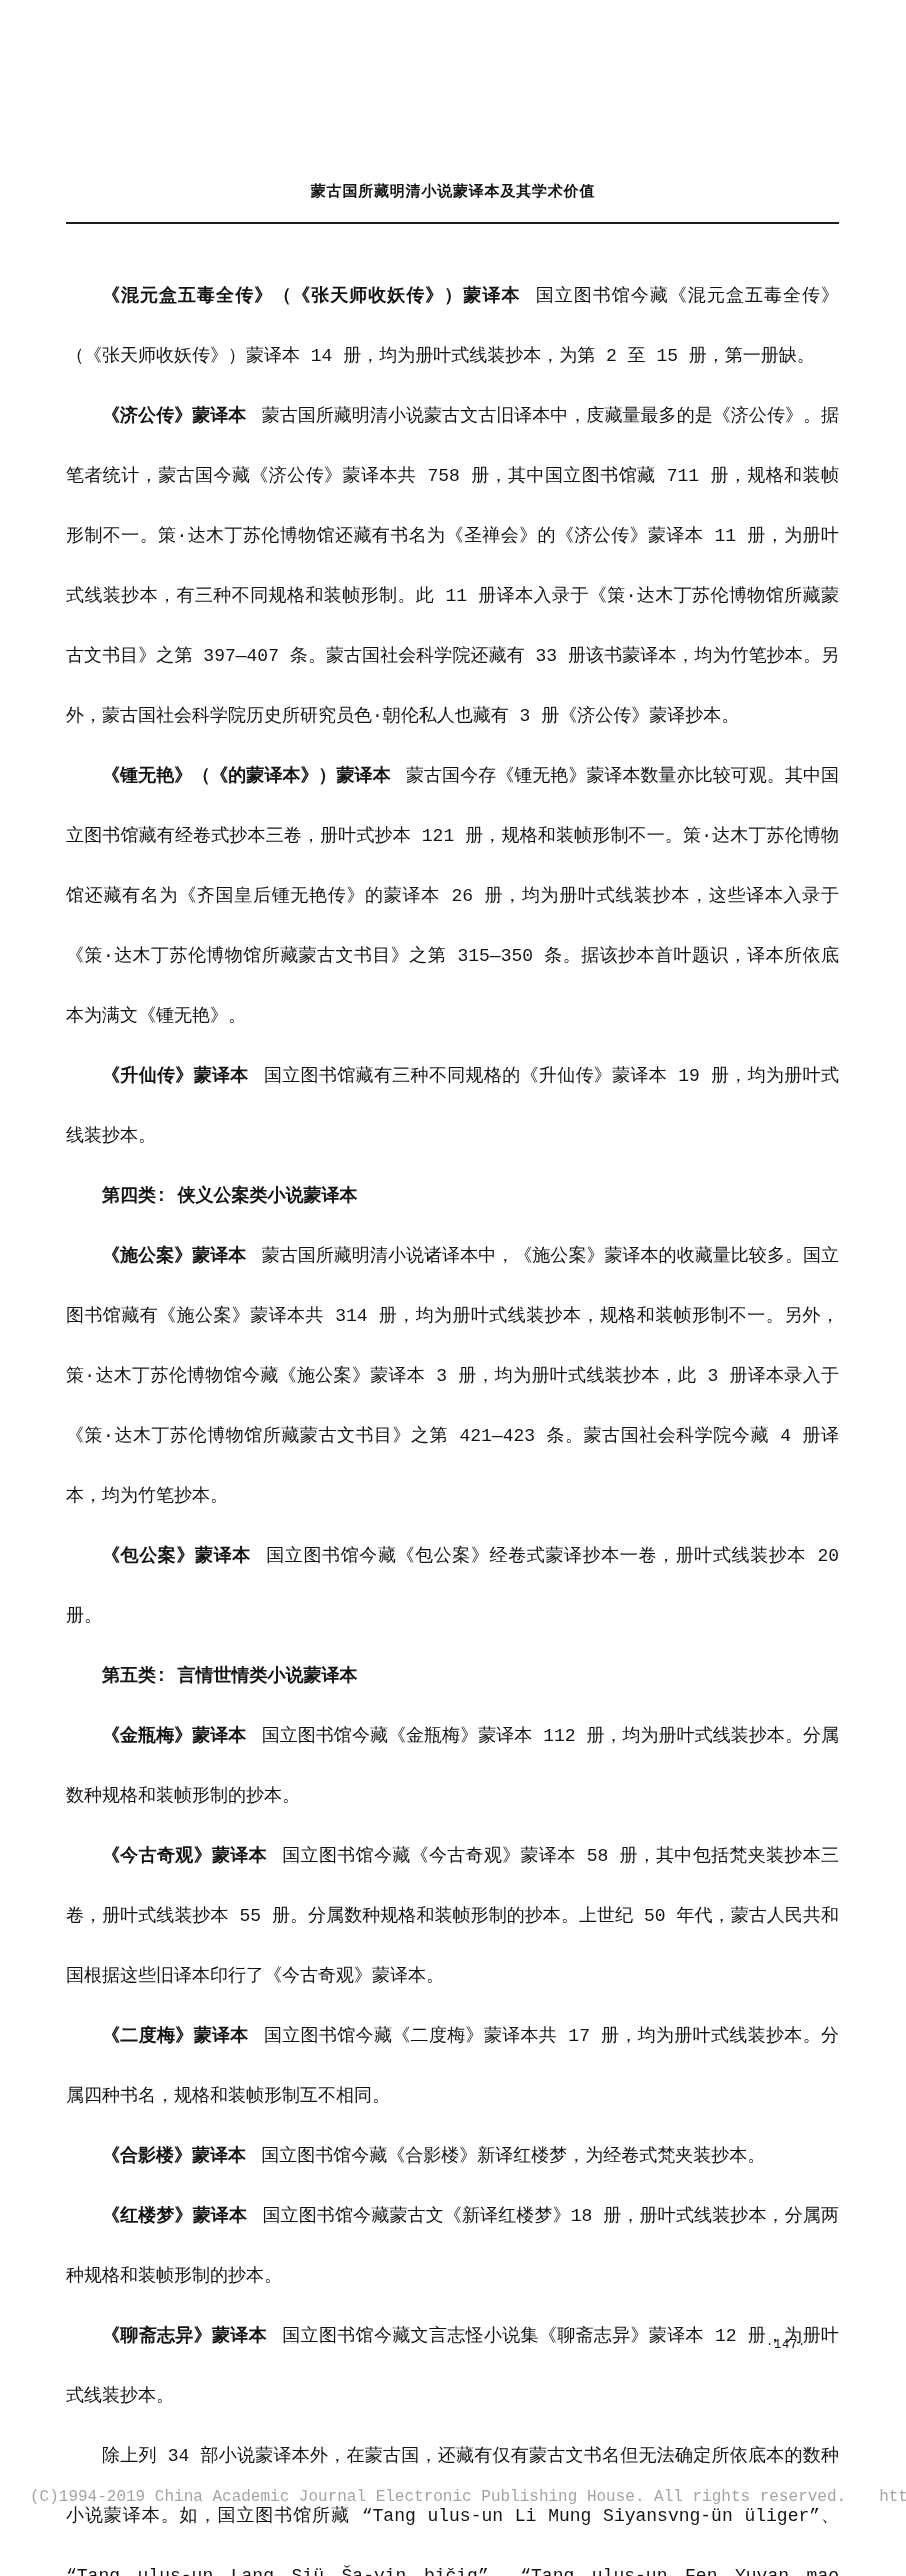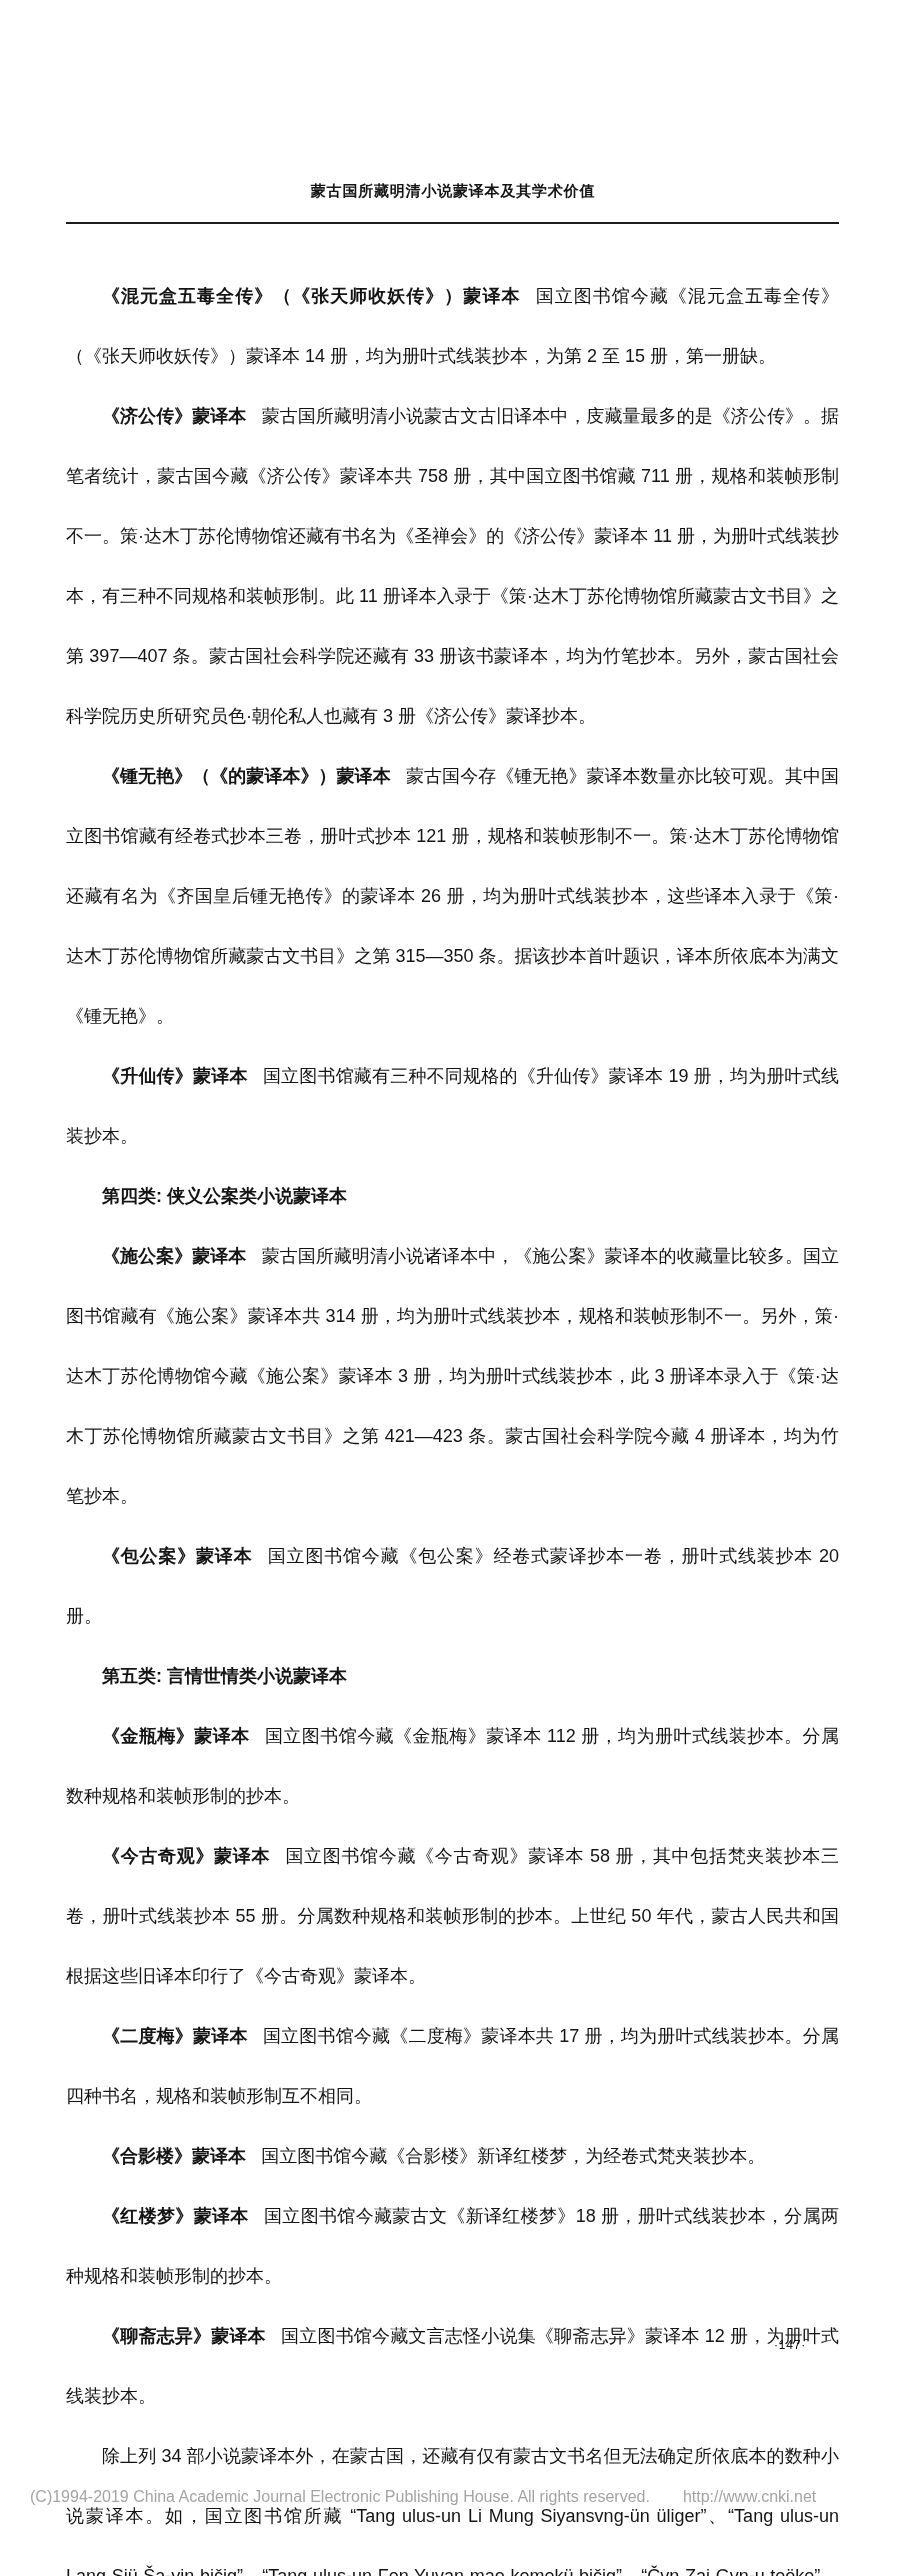--- a/index.html
+++ b/index.html
@@ -1,21 +1,21 @@
 <!DOCTYPE html>
 <html lang="zh" style="font-size:12px"><head>
 <meta charset="utf-8">
 <style>
   html, body { margin: 0; padding: 0; background: #ffffff; }
   .page {
     position: relative;
     width: 906px;
     height: 2576px;
     background: #ffffff;
-    font-family: Liberation Sans, sans-serif;
+    font-family: Liberation Mono, monospace;
     color: #141414;
     overflow: hidden;
   }
   .running-header {
     position: absolute;
     top: 182px; left: 0; right: 0;
     text-align: center;
     font-size: 15px;
     font-weight: bold;
     letter-spacing: 0.8px;

